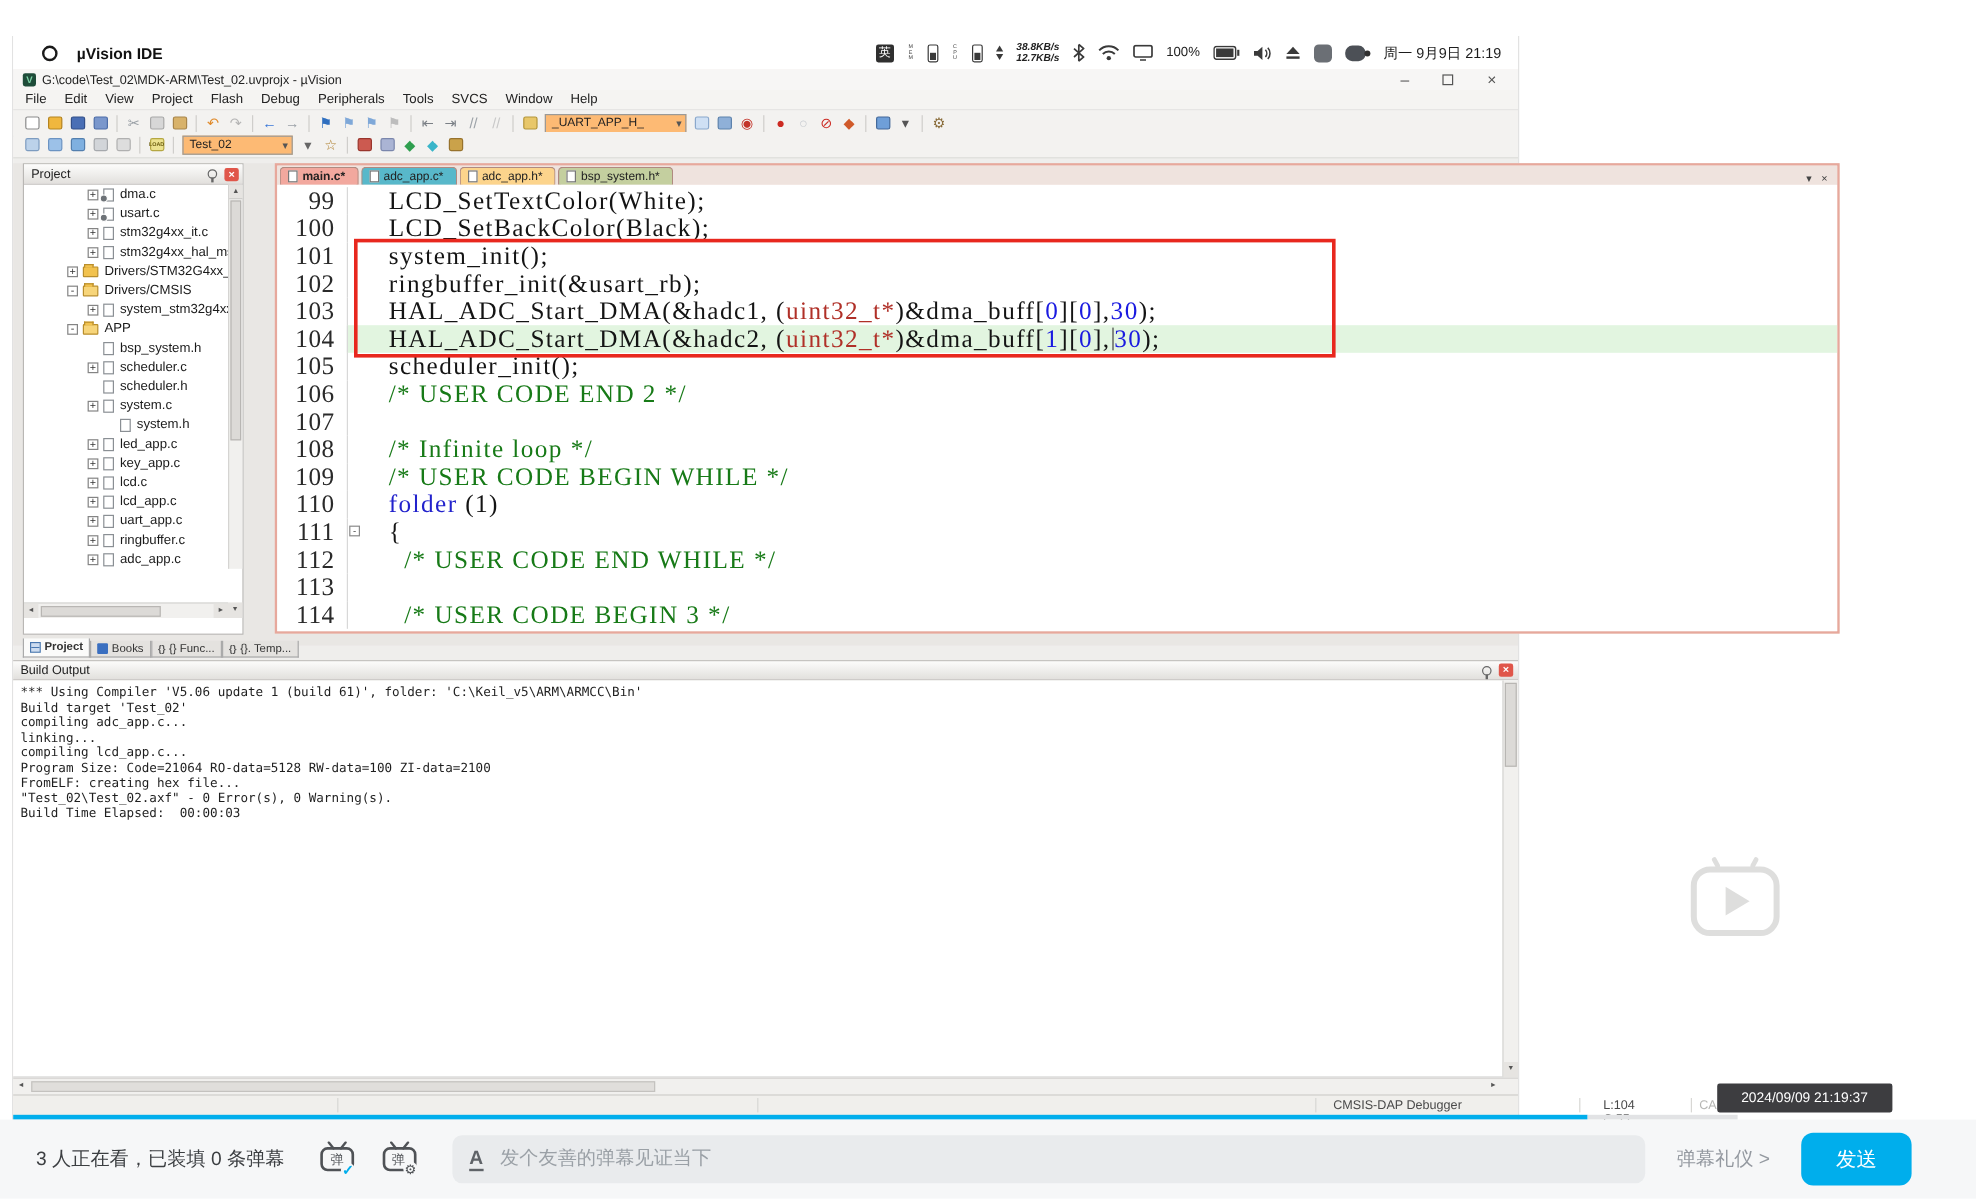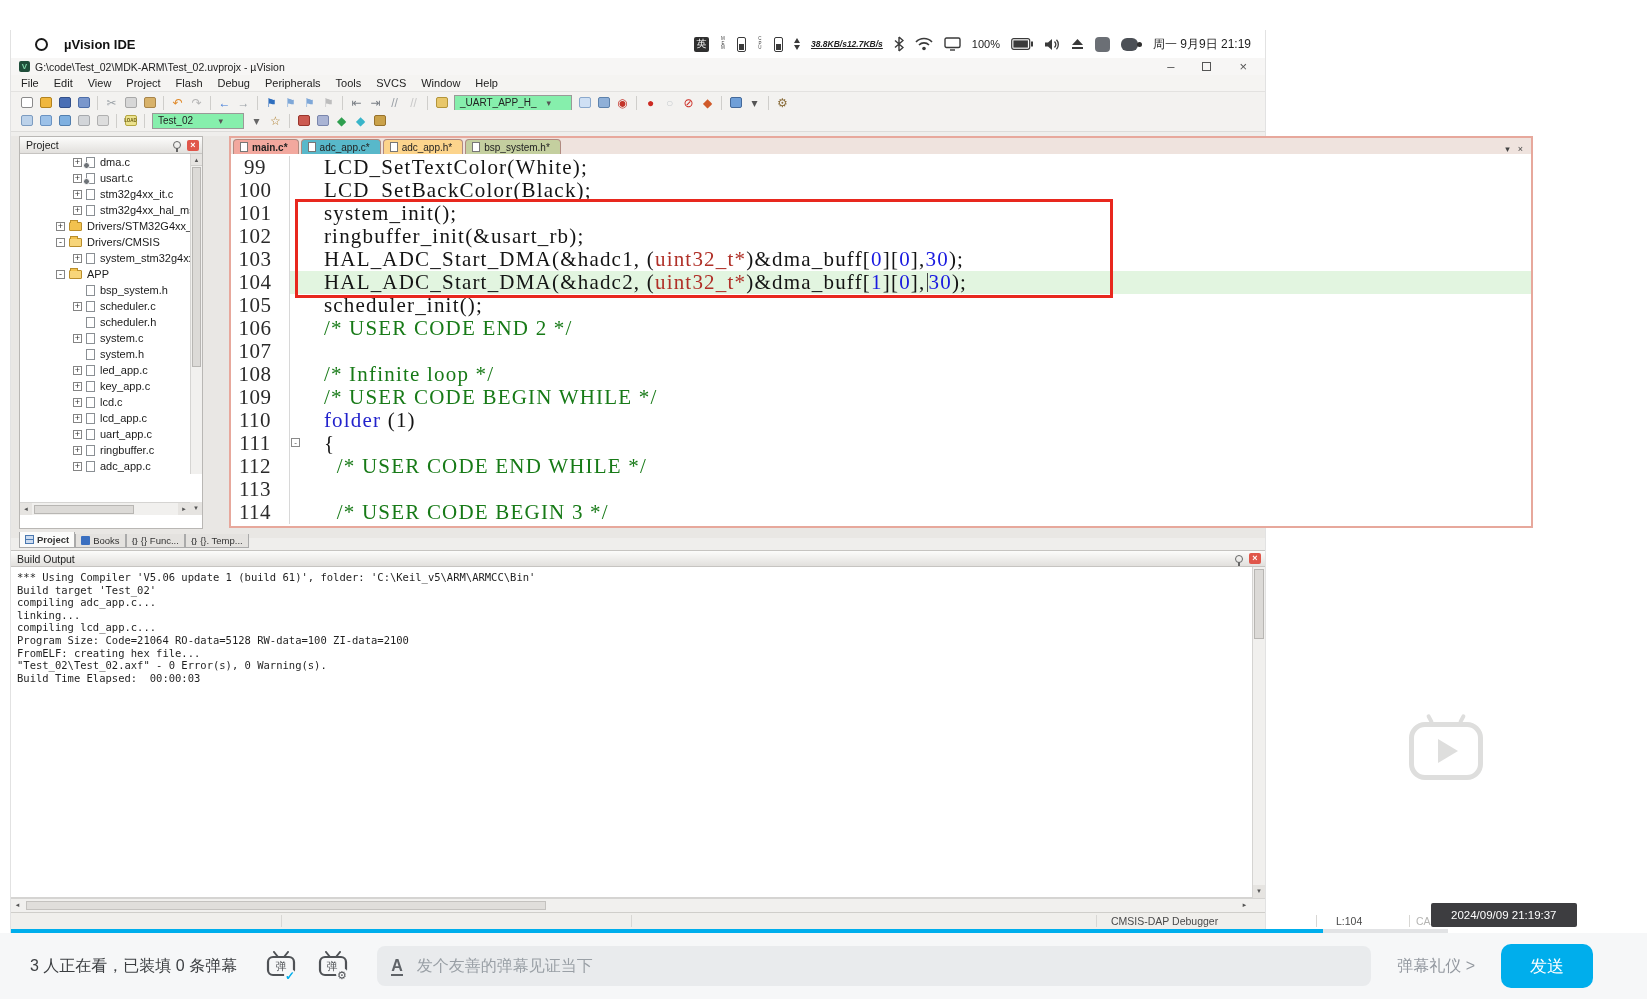--- a/index.html
+++ b/index.html
@@ -12,21 +12,21 @@
   .oscircle { width:13px; height:13px; border:2.2px solid #1a1a1a; border-radius:50%; margin-right:16px; }
   .ostitle { font-size:13px; font-weight:bold; color:#111; }
   .tray { margin-left:auto; display:flex; align-items:center; gap:11px; color:#2f2f2f; }
   .tr-ime { width:15px; height:15px; background:#2f2f2f; color:#fff; font-size:10px; display:flex; align-items:center; justify-content:center; border-radius:2px; }
   .tr-vlabel { font-size:4.5px; line-height:4.5px; width:6px; color:#444; word-break:break-all; text-align:center; }
   .chip { width:9px; height:15px; border:1.3px solid #3a3a3a; border-radius:2px; position:relative; }
   .chip i { position:absolute; left:1px; right:1px; bottom:1px; height:6px; background:#3a3a3a; }
   .trigroup { display:flex; flex-direction:column; gap:2px; }
   .tri-up { width:0; height:0; border-left:3.5px solid transparent; border-right:3.5px solid transparent; border-bottom:5px solid #3a3a3a; }
   .tri-dn { width:0; height:0; border-left:3.5px solid transparent; border-right:3.5px solid transparent; border-top:5px solid #3a3a3a; }
-  .spd { display:flex; flex-direction:row; font-size:8.5px; line-height:9px; color:#222; font-weight:bold;text-decoration:underline; }
+  .spd { display:flex; flex-direction:column; font-size:8.5px; line-height:9px; color:#222; font-weight:bold; }
   .trsvg { display:block; }
   .tr-clock { font-size:12px; color:#1d1d1d; white-space:nowrap; margin-left:4px; }
   .tr-app1 { width:15px; height:15px; border-radius:4px; background:#6b6f75; }
   .tr-app2 { width:17px; height:13px; border-radius:6px; background:#4c5056; position:relative; }
   .tr-app2 i { position:absolute; right:-4px; top:4px; width:5px; height:5px; border-radius:50%; background:#2f2f2f; }
 
   
   .ide { position:absolute; left:0; top:28px; right:0; height:871px; background:#efeeec; font-size:11px; color:#1c1c1c; }
   .titlerow { position:absolute; left:0; top:0; right:0; height:17px; background:#f7f6f5; display:flex; align-items:center; padding:0 18px 0 8px; }
   .keilico { width:11px; height:11px; background:#1f4d3a; color:#7fd4a8; font-size:8px; font-weight:bold; display:flex; align-items:center; justify-content:center; border-radius:2px; margin-right:5px; }
@@ -38,21 +38,21 @@
 
   .menubar { position:absolute; left:0; top:17px; right:0; height:17px; background:#f5f4f2; display:flex; align-items:center; gap:15px; padding-left:10px; border-bottom:1px solid #e3e2e0; }
   .mitem { font-size:11px; color:#222; }
 
   .tbar { position:absolute; left:0; right:0; background:#f3f2f0; display:flex; align-items:center; padding-left:6px; border-bottom:1px solid #dddcda; }
   .t1 { top:34px; height:22px; }
   .t2 { top:52px; height:22px; }
   .ticon { display:inline-flex; width:17px; height:16px; align-items:center; justify-content:center; font-size:12px; margin:0 1px; }
   .tbox { width:12px; height:11px; border-radius:2px; display:flex; align-items:center; justify-content:center; font-size:4.5px; font-weight:bold; color:#6b5d10; }
   .tsep { width:1px; height:14px; background:#cfcecb; margin:0 4px; }
-  .tcombo { height:16px; background:#86efac; border:1px solid #9a9a98; display:inline-flex; align-items:center; padding:0 20px 0 5px; margin:0 3px; font-size:10px; color:#222; }
+  .tcombo { height:16px; background:#fdba74; border:1px solid #9a9a98; display:inline-flex; align-items:center; padding:0 3px 0 5px; margin:0 3px; font-size:10px; color:#222; }
   .tcombo .cc { margin-left:auto; padding-left:6px; color:#555; font-size:9px; }
 
   
   .main { position:absolute; left:0; top:78px; right:0; height:402px; background:#e9e7e4; }
 
   .proj { position:absolute; left:8px; top:0; width:184px; height:393px; background:#fff; border:1px solid #b9b7b4; }
   .phead { height:17px; background:linear-gradient(#fcfcfb,#e2e0dd); display:flex; align-items:center; padding:0 3px 0 6px; font-size:10.5px; color:#222; border-bottom:1px solid #c6c4c1; }
   .phead .sp { flex:1; }
   .pin { width:8px; height:8px; border:1.5px solid #666; border-radius:50%; position:relative; margin-right:6px; }
   .pin::after { content:""; position:absolute; left:2.2px; top:6px; width:1.5px; height:4px; background:#666; }
@@ -85,21 +85,21 @@
   
   .editor { position:absolute; left:218px; top:0; width:1304px; height:392px; border:2px solid #e7a89c; background:#f2e4de; }
   .etabs { height:16px; background:#efe3de; display:flex; align-items:flex-end; padding-left:2px; }
   .etab { display:flex; align-items:center; gap:4px; height:15px; padding:0 10px 0 6px; border:1px solid #b08a80; border-bottom:none; border-radius:4px 4px 0 0; font-size:10px; color:#222; margin-right:2px; }
   .etab.act { font-weight:bold; }
   .pg { width:8px; height:10px; background:#fff; border:1px solid #777; }
   .etab-ctrl { margin-left:auto; display:flex; gap:8px; padding-right:8px; color:#444; font-size:9px; align-items:center; }
   .ecode { position:absolute; left:0; top:16px; right:0; bottom:0; background:#fff; overflow:hidden; }
   .clines { position:absolute; inset:0; padding-top:2px; font-family:"Liberation Serif","DejaVu Serif",serif; }
   .crow { height:23px; display:flex; align-items:center; }
-  .lnum { width:58px; text-align:center; padding-right:10px; font-size:21px; color:#2a2a2a; flex:none; letter-spacing:0.5px; }
+  .lnum { width:58px; text-align:right; padding-right:10px; font-size:21px; color:#2a2a2a; flex:none; letter-spacing:0.5px; }
   .gut { width:16px; align-self:stretch; border-left:1px solid #d8d8d8; flex:none; position:relative; }
   .foldbox { position:absolute; left:1px; top:6px; width:9px; height:9px; border:1px solid #8a8a8a; background:#fff; font-size:8px; line-height:7px; text-align:center; color:#444; font-family:"Liberation Sans",sans-serif; }
   .ct { white-space:pre; font-size:21px; letter-spacing:1.2px; color:#141414; flex:1; align-self:stretch; display:flex; align-items:center; padding-left:6px; }
   .crow.hl .ct, .crow.hl .gut { background:#e2f5e0; }
   .s-k { color:#141414; } .s-t { color:#b03028; } .s-n { color:#1a1ae0; } .s-c { color:#177a17; } .s-w { color:#2222cc; }
   .s-cur { border-left:1.6px solid #444; margin:0 1px; height:19px; display:inline-block; }
   .redbox { position:absolute; left:64px; top:45px; width:818px; height:99px; border:3px solid #e8281e; z-index:5; pointer-events:none; }
 
   
   .bheader { position:absolute; left:0; top:492px; right:0; height:17px; background:linear-gradient(#fcfcfb,#e2e0dd); border-top:1px solid #c6c4c1; border-bottom:1px solid #c6c4c1; display:flex; align-items:center; padding:0 4px 0 6px; font-size:10.5px; color:#222; }
@@ -402,21 +402,21 @@
             <div class="trow" style="padding-left: 53px;">
               <span class="expgap"></span>
               <span class="fico"></span>
               <span class="tlabel">scheduler.h</span>
             </div>
             <div class="trow" style="padding-left: 53px;">
               <span class="exp">+</span>
               <span class="fico"></span>
               <span class="tlabel">system.c</span>
             </div>
-            <div class="trow" style="padding-left: 53px;">
+            <div class="trow" style="padding-left: 67px;">
               <span class="expgap"></span>
               <span class="fico"></span>
               <span class="tlabel">system.h</span>
             </div>
             <div class="trow" style="padding-left: 53px;">
               <span class="exp">+</span>
               <span class="fico"></span>
               <span class="tlabel">led_app.c</span>
             </div>
             <div class="trow" style="padding-left: 53px;">

